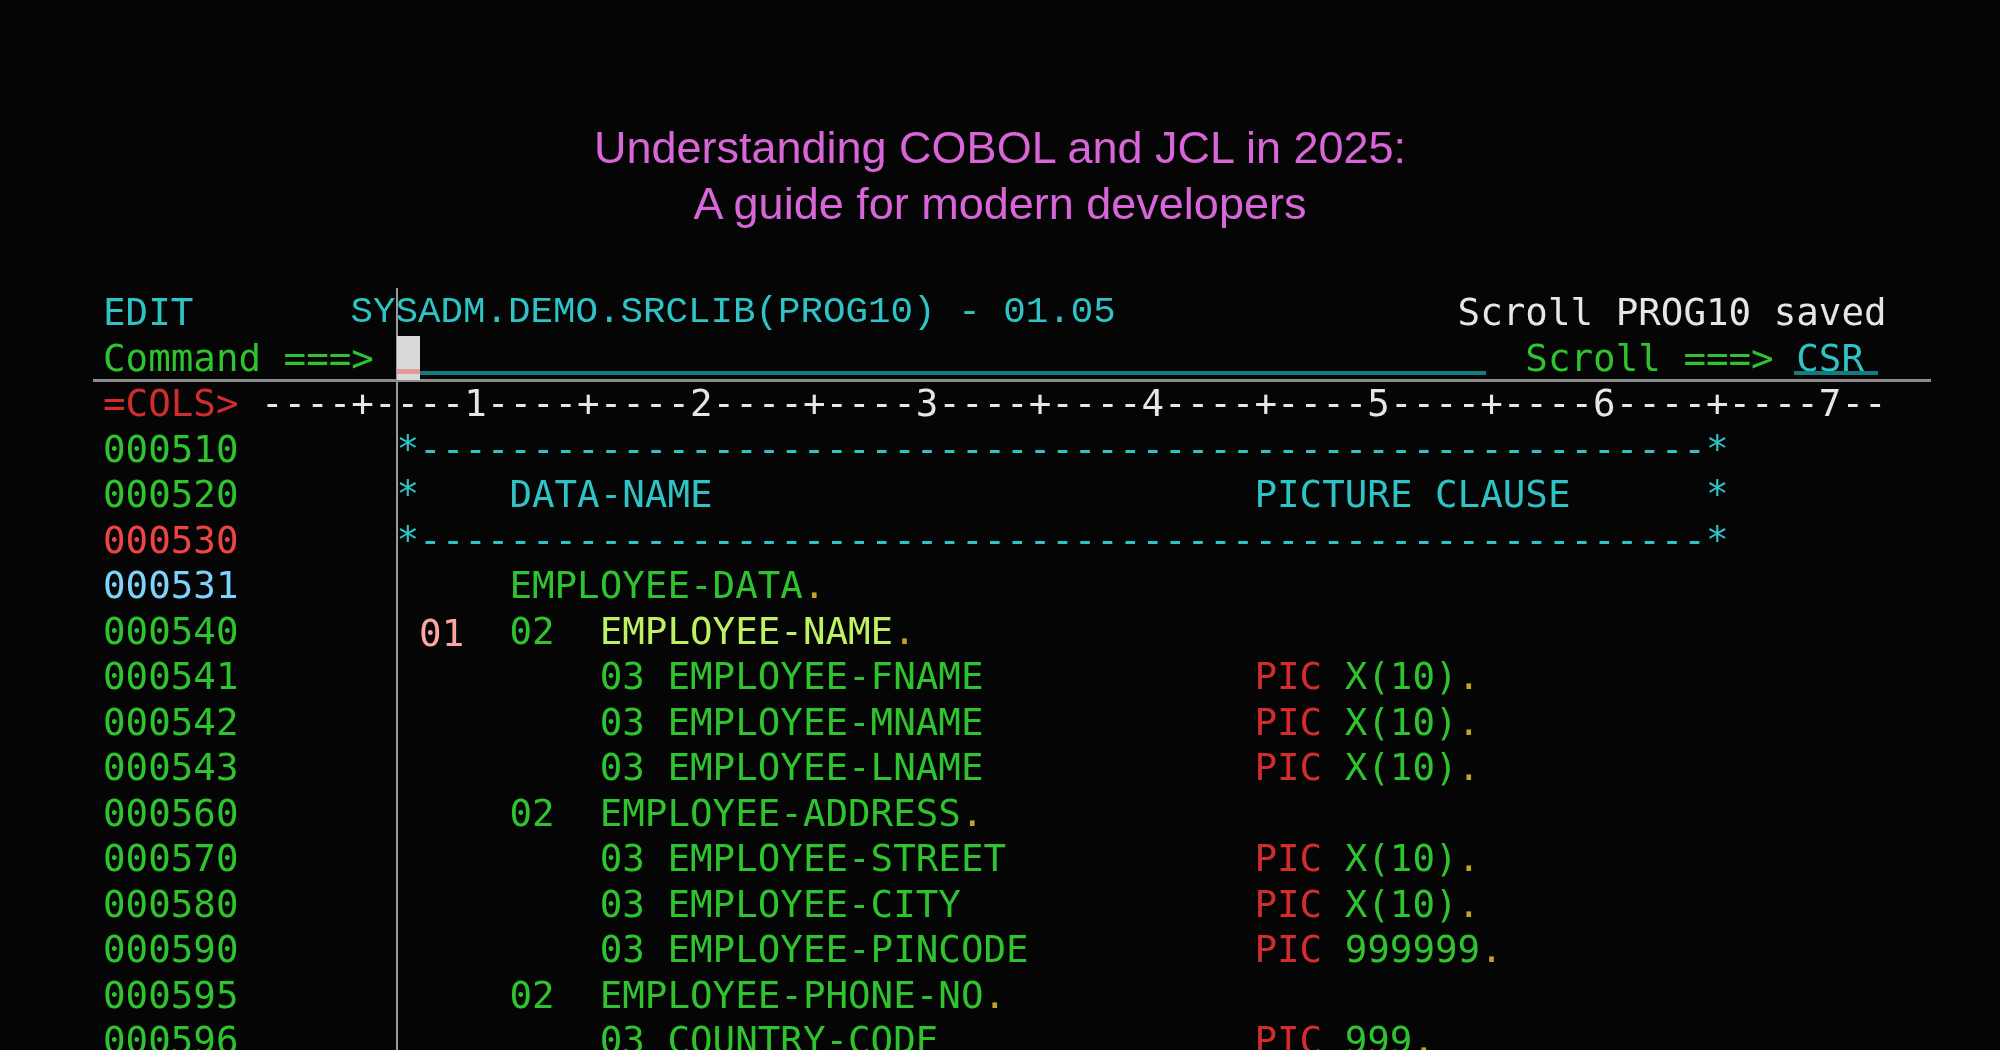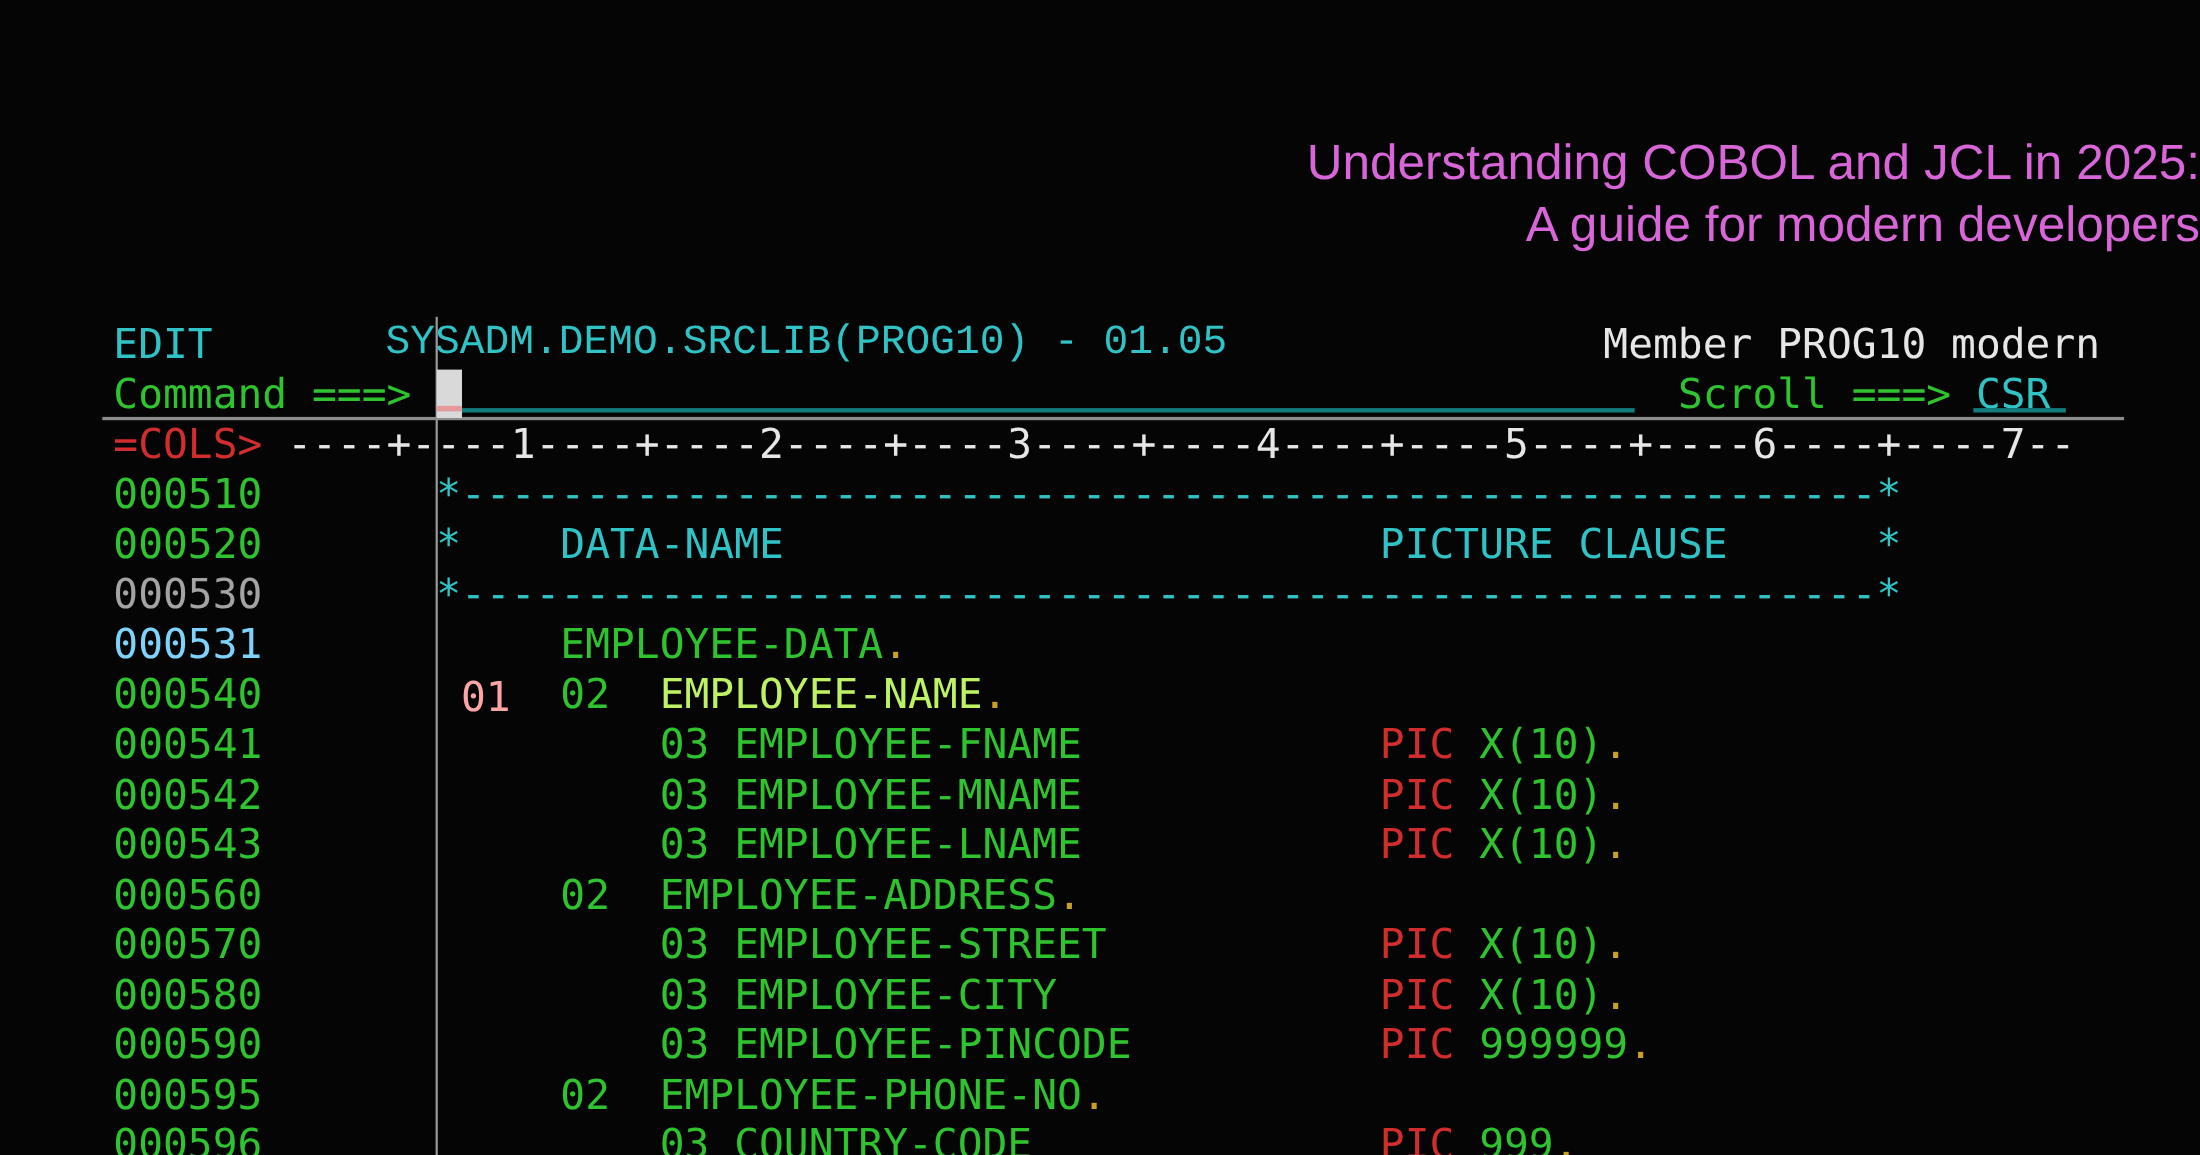--- a/index.html
+++ b/index.html
@@ -4,21 +4,21 @@
 <style>
   * { margin:0; padding:0; box-sizing:border-box; }
   html, body { width:2000px; height:1050px; background:#050505; overflow:hidden; }
   #stage {
     position:relative; width:2000px; height:1050px;
     background:#050505; overflow:hidden;
     font-family:"DejaVu Sans Mono", monospace;
   }
   .title {
     position:absolute; top:120px; left:0; width:2000px;
-    text-align:right;
+    text-align:center;
     font-family:"Liberation Sans", sans-serif;
     font-size:45px; line-height:56px; font-weight:500;
     color:var(--c-magenta);
   }
   #terminal {
     position:absolute; left:103px; top:290px;
     font-size:37.5px; line-height:45.5px;
   }
   .trow { position:relative; height:45.5px; white-space:pre; }
   .seg  { position:absolute; top:0; }
@@ -51,26 +51,26 @@
 <body>
 
 <div id="stage">
 
   <div class="title">
     <div>Understanding COBOL and JCL in 2025:</div>
     <div>A guide for modern developers</div>
   </div>
 
   <div id="terminal">
-      <div class="trow"><span class="seg" style="left: 0ch; color: rgb(47, 195, 198);">EDIT</span><span class="seg" style="left: 11ch; color: rgb(47, 195, 198); font-family: Liberation Mono, monospace;">SYSADM.DEMO.SRCLIB(PROG10) - 01.05</span><span class="seg" style="left: 60ch; color: rgb(230, 230, 230);">Member PROG10 modern</span></div>
+      <div class="trow"><span class="seg" style="left: 0ch; color: rgb(47, 195, 198);">EDIT</span><span class="seg" style="left: 11ch; color: rgb(47, 195, 198); font-family: Liberation Mono, monospace;">SYSADM.DEMO.SRCLIB(PROG10) - 01.05</span><span class="seg" style="left: 60ch; color: rgb(230, 230, 230);">Scroll PROG10 saved</span></div>
       <div class="trow"><span class="seg" style="left: 0ch; color: rgb(47, 195, 47);">Command ===&gt;</span><span class="seg" style="left: 63ch; color: rgb(47, 195, 47);">Scroll ===&gt;</span><span class="seg" style="left: 75ch; color: rgb(47, 195, 198);">CSR</span></div>
       <div class="trow"><span class="seg" style="left: 0ch; color: rgb(210, 45, 45);">=COLS&gt;</span><span class="seg" style="left: 7ch; color: rgb(230, 230, 230);">----+----1----+----2----+----3----+----4----+----5----+----6----+----7--</span></div>
       <div class="trow"><span class="seg" style="left: 0ch; color: rgb(47, 195, 47);">000510</span><span class="seg" style="left: 13ch; color: rgb(47, 195, 198);">*---------------------------------------------------------*</span></div>
       <div class="trow"><span class="seg" style="left: 0ch; color: rgb(47, 195, 47);">000520</span><span class="seg" style="left: 13ch; color: rgb(47, 195, 198);">*</span><span class="seg" style="left: 18ch; color: rgb(47, 195, 198);">DATA-NAME</span><span class="seg" style="left: 51ch; color: rgb(47, 195, 198);">PICTURE CLAUSE</span><span class="seg" style="left: 71ch; color: rgb(47, 195, 198);">*</span></div>
-      <div class="trow"><span class="seg" style="left: 0ch; color: #a3a3a3;">000530</span><span class="seg" style="left: 13ch; color: rgb(47, 195, 198);">*---------------------------------------------------------*</span></div>
+      <div class="trow"><span class="seg" style="left: 0ch; color: #ef4444;">000530</span><span class="seg" style="left: 13ch; color: rgb(47, 195, 198);">*---------------------------------------------------------*</span></div>
       <div class="trow"><span class="seg" style="left: 0ch; color: #7dd3fc;">000531</span><span class="seg" style="left: 14ch; color: #fca5a5; margin-top: 48px;">01</span><span class="seg" style="left: 18ch; color: rgb(47, 195, 47);">EMPLOYEE-DATA</span><span class="seg" style="left: 31ch; color: rgb(200, 161, 34);">.</span></div>
       <div class="trow"><span class="seg" style="left: 0ch; color: rgb(47, 195, 47);">000540</span><span class="seg" style="left: 18ch; color: rgb(47, 195, 47);">02</span><span class="seg" style="left: 22ch; color: #bef264;">EMPLOYEE-NAME</span><span class="seg" style="left: 35ch; color: rgb(200, 161, 34);">.</span></div>
       <div class="trow"><span class="seg" style="left: 0ch; color: rgb(47, 195, 47);">000541</span><span class="seg" style="left: 22ch; color: rgb(47, 195, 47);">03</span><span class="seg" style="left: 25ch; color: rgb(47, 195, 47);">EMPLOYEE-FNAME</span><span class="seg" style="left: 51ch; color: rgb(210, 45, 45);">PIC</span><span class="seg" style="left: 55ch; color: rgb(47, 195, 47);">X(10)</span><span class="seg" style="left: 60ch; color: rgb(200, 161, 34);">.</span></div>
       <div class="trow"><span class="seg" style="left: 0ch; color: rgb(47, 195, 47);">000542</span><span class="seg" style="left: 22ch; color: rgb(47, 195, 47);">03</span><span class="seg" style="left: 25ch; color: rgb(47, 195, 47);">EMPLOYEE-MNAME</span><span class="seg" style="left: 51ch; color: rgb(210, 45, 45);">PIC</span><span class="seg" style="left: 55ch; color: rgb(47, 195, 47);">X(10)</span><span class="seg" style="left: 60ch; color: rgb(200, 161, 34);">.</span></div>
       <div class="trow"><span class="seg" style="left: 0ch; color: rgb(47, 195, 47);">000543</span><span class="seg" style="left: 22ch; color: rgb(47, 195, 47);">03</span><span class="seg" style="left: 25ch; color: rgb(47, 195, 47);">EMPLOYEE-LNAME</span><span class="seg" style="left: 51ch; color: rgb(210, 45, 45);">PIC</span><span class="seg" style="left: 55ch; color: rgb(47, 195, 47);">X(10)</span><span class="seg" style="left: 60ch; color: rgb(200, 161, 34);">.</span></div>
       <div class="trow"><span class="seg" style="left: 0ch; color: rgb(47, 195, 47);">000560</span><span class="seg" style="left: 18ch; color: rgb(47, 195, 47);">02</span><span class="seg" style="left: 22ch; color: rgb(47, 195, 47);">EMPLOYEE-ADDRESS</span><span class="seg" style="left: 38ch; color: rgb(200, 161, 34);">.</span></div>
       <div class="trow"><span class="seg" style="left: 0ch; color: rgb(47, 195, 47);">000570</span><span class="seg" style="left: 22ch; color: rgb(47, 195, 47);">03</span><span class="seg" style="left: 25ch; color: rgb(47, 195, 47);">EMPLOYEE-STREET</span><span class="seg" style="left: 51ch; color: rgb(210, 45, 45);">PIC</span><span class="seg" style="left: 55ch; color: rgb(47, 195, 47);">X(10)</span><span class="seg" style="left: 60ch; color: rgb(200, 161, 34);">.</span></div>
       <div class="trow"><span class="seg" style="left: 0ch; color: rgb(47, 195, 47);">000580</span><span class="seg" style="left: 22ch; color: rgb(47, 195, 47);">03</span><span class="seg" style="left: 25ch; color: rgb(47, 195, 47);">EMPLOYEE-CITY</span><span class="seg" style="left: 51ch; color: rgb(210, 45, 45);">PIC</span><span class="seg" style="left: 55ch; color: rgb(47, 195, 47);">X(10)</span><span class="seg" style="left: 60ch; color: rgb(200, 161, 34);">.</span></div>
       <div class="trow"><span class="seg" style="left: 0ch; color: rgb(47, 195, 47);">000590</span><span class="seg" style="left: 22ch; color: rgb(47, 195, 47);">03</span><span class="seg" style="left: 25ch; color: rgb(47, 195, 47);">EMPLOYEE-PINCODE</span><span class="seg" style="left: 51ch; color: rgb(210, 45, 45);">PIC</span><span class="seg" style="left: 55ch; color: rgb(47, 195, 47);">999999</span><span class="seg" style="left: 61ch; color: rgb(200, 161, 34);">.</span></div>
       <div class="trow"><span class="seg" style="left: 0ch; color: rgb(47, 195, 47);">000595</span><span class="seg" style="left: 18ch; color: rgb(47, 195, 47);">02</span><span class="seg" style="left: 22ch; color: rgb(47, 195, 47);">EMPLOYEE-PHONE-NO</span><span class="seg" style="left: 39ch; color: rgb(200, 161, 34);">.</span></div>

